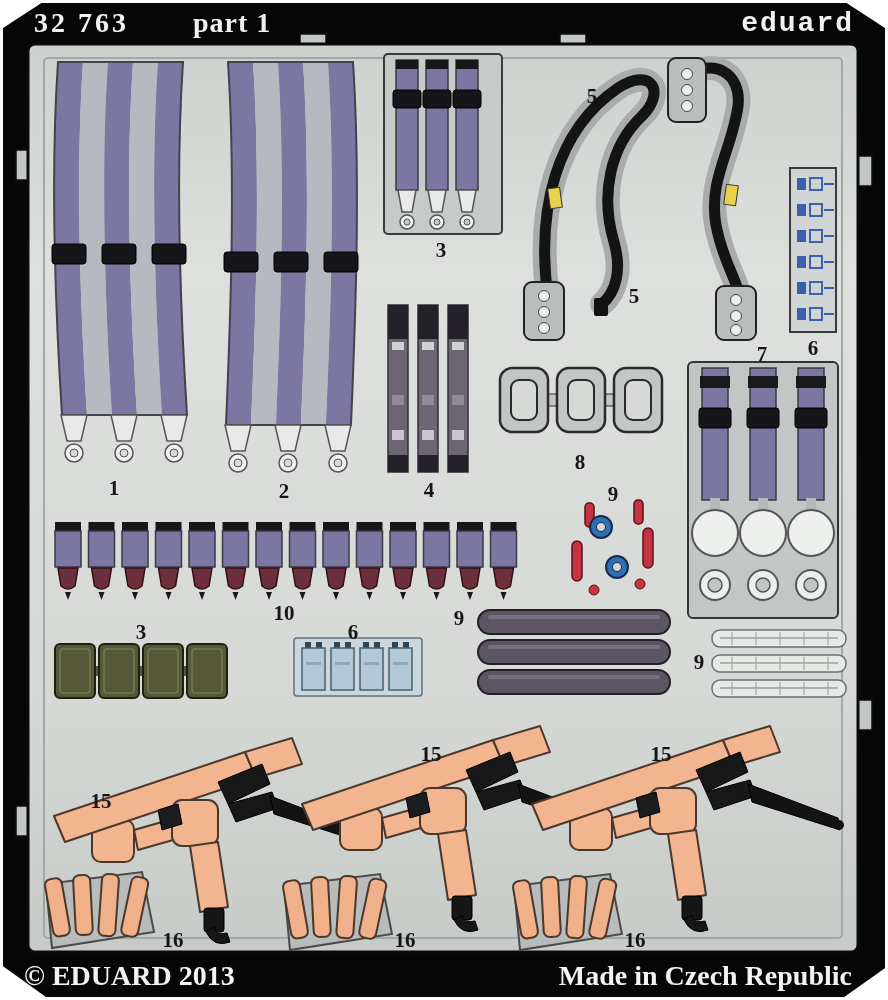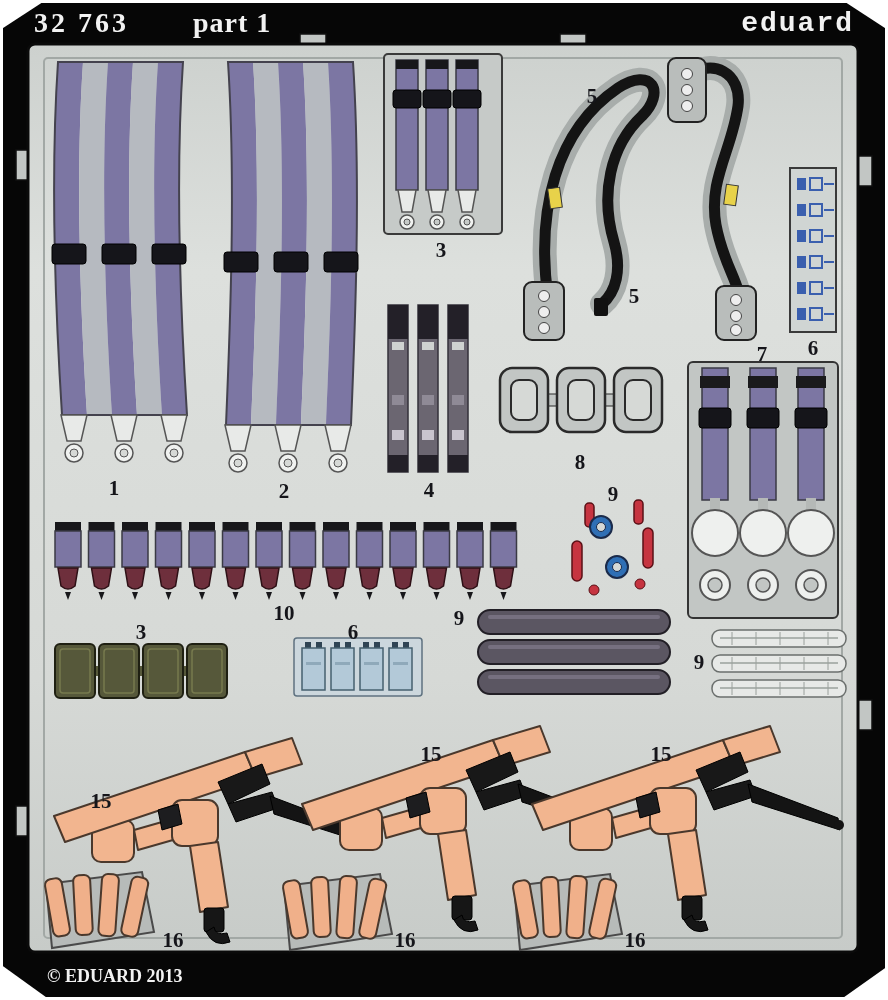--- a/index.html
+++ b/index.html
@@ -5,22 +5,22 @@
   html,body{margin:0;padding:0;background:#222;}
   .scene{position:relative;width:888px;height:1000px;background:#000;overflow:hidden;
          font-family:"Liberation Serif",serif;}
   .scene svg{position:absolute;left:0;top:0;}
   .hdr{position:absolute;left:34px;right:34px;top:4px;height:38px;display:flex;align-items:center;
        color:#f2f2f2;font-weight:700;font-size:28px;letter-spacing:1px;white-space:nowrap;}
   .hdr .cat{letter-spacing:3px;margin-right:34px;}
   .hdr .ttl{letter-spacing:1px;}
   .hdr .prt{margin-left:30px;}
   .hdr .brand{margin-left:auto;letter-spacing:2px;font-family:Liberation Mono, monospace;}
-  .ftr{position:absolute;left:47px;right:36px;bottom:8px;height:32px;display:flex;align-items:center;
-       justify-content:space-between;color:#f2f2f2;font-weight:700;font-size:18px;}
+  .ftr{position:absolute;left:24px;right:36px;bottom:8px;height:32px;display:flex;align-items:center;
+       justify-content:space-between;color:#f2f2f2;font-weight:700;font-size:28px;}
   .plabel{position:absolute;transform:translateX(-50%);font-weight:700;font-size:21px;color:#15151a;}
 </style>
 </head>
 <body>
 
 <div class="scene">
 
 <svg width="888" height="1000" viewBox="0 0 888 1000">
   <defs>
     <linearGradient id="sheetg" x1="0" y1="0" x2="0" y2="1">
@@ -400,20 +400,21 @@
 </svg>
 
 <div class="hdr">
   <span class="cat">32 763</span>
   <span class="prt">part 1</span>
   <span class="brand">eduard</span>
 </div>
 
 <div class="ftr">
   <span>© EDUARD 2013</span>
+  <span>Made in Czech Republic</span>
 </div>
 
 <div class="plabel" style="left:114px;top:476px">1</div>
 <div class="plabel" style="left:284px;top:479px">2</div>
 <div class="plabel" style="left:441px;top:238px">3</div>
 <div class="plabel" style="left:429px;top:478px">4</div>
 <div class="plabel" style="left:592px;top:84px">5</div>
 <div class="plabel" style="left:634px;top:284px">5</div>
 <div class="plabel" style="left:813px;top:336px">6</div>
 <div class="plabel" style="left:762px;top:342px">7</div>

